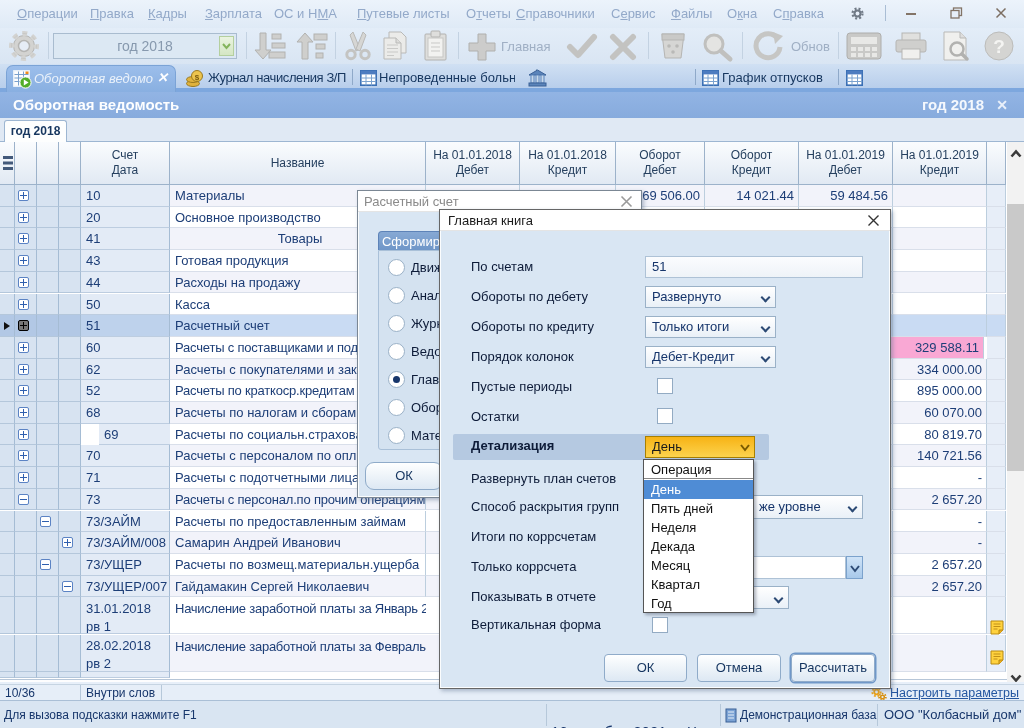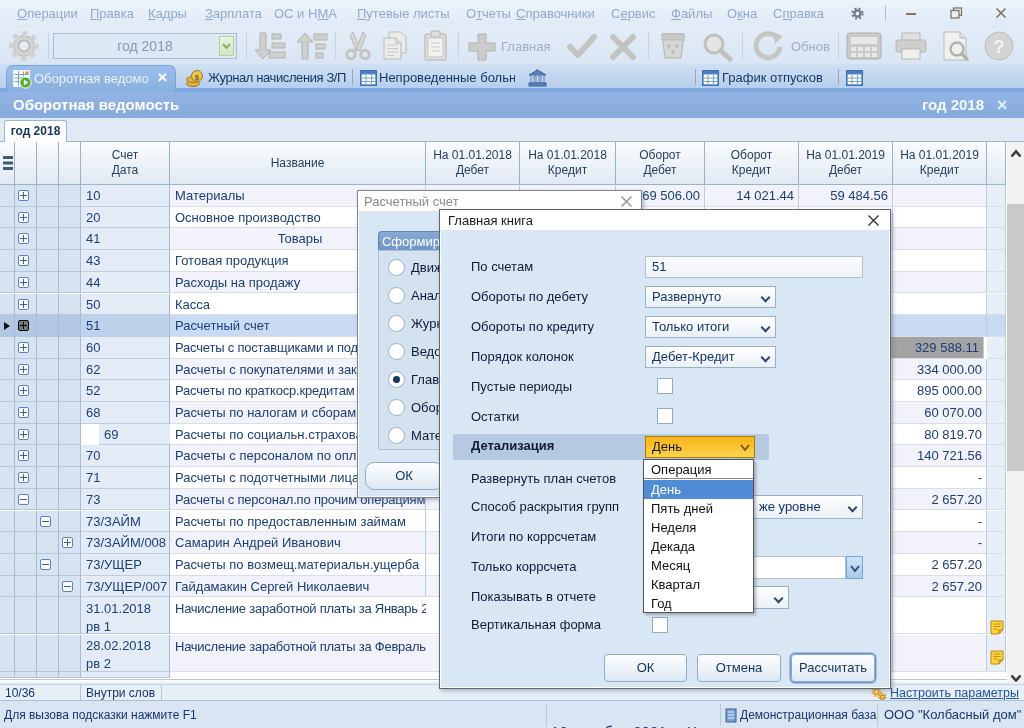--- a/index.html
+++ b/index.html
@@ -10,21 +10,21 @@
 #menubar u{text-decoration-color:#93a9c9;}
 
 #toolbar{position:absolute;left:0;top:28px;width:1024px;height:36px;background:linear-gradient(#e3edf8,#d9e5f3);}
 .tsep{position:absolute;top:4px;width:1px;height:27px;background:#c3d2e2;}
 .tlabel{position:absolute;font-size:13px;color:#9fafc4;}
 
 #tabbar{position:absolute;left:0;top:64px;width:1024px;height:28px;background:linear-gradient(#d0e0f3,#b4cbea);}
 #tabbar .strip{position:absolute;left:0;top:24px;width:1024px;height:4px;background:#7da7de;}
 .tab{position:absolute;top:2px;height:24px;font-size:13px;color:#16365f;white-space:nowrap;}
 .tabsep{position:absolute;top:5px;width:1px;height:16px;background:#8fa9c9;}
-#atab{position:absolute;left:6px;top:1px;width:170px;height:36px;background:linear-gradient(#9cbeeb,#82aadd);border:1px solid #7ba3d6;border-bottom:none;border-radius:7px 7px 0 0;}
+#atab{position:absolute;left:6px;top:1px;width:170px;height:36px;background:linear-gradient(#9cbeeb,#82aadd);border:1px solid #7ba3d6;border-bottom:none;border-radius:7px 7px 0 0;font-style:italic;}
 #atab .t{position:absolute;left:27px;top:5px;font-size:13px;color:#e9f1fa;}
 #atab .x{position:absolute;left:150px;top:4px;font-size:13px;font-weight:bold;color:#fdfeff;}
 
 #titlebar{position:absolute;left:0;top:92px;width:1024px;height:26px;background:linear-gradient(#92b4e4,#87abdd);}
 #titlebar .l{position:absolute;left:13px;top:4px;font-size:15px;font-weight:bold;color:#fdfeff;}
 #titlebar .r{position:absolute;right:40px;top:4px;font-size:15px;font-weight:bold;color:#f4f8fd;}
 #titlebar .x{position:absolute;right:16px;top:5px;font-size:14px;font-weight:bold;color:#e9f0fa;}
 
 #docstrip{position:absolute;left:0;top:118px;width:1024px;height:24px;background:#e0e9f4;border-bottom:1px solid #9db6d2;}
 #doctab{position:absolute;left:4px;top:2px;width:63px;height:22px;background:#fdfefe;border:1px solid #9db6d2;border-bottom:none;border-radius:3px 3px 0 0;font-size:12px;font-weight:bold;color:#16365f;text-align:center;line-height:21px;}
@@ -425,21 +425,21 @@
 <div class="cell lb" style="left:15px;width:22px;background:#d7e3f1"></div>
 <div class="cell lb" style="left:37px;width:22px;background:#d7e3f1"></div>
 <div class="cell lb" style="left:59px;width:22px;background:#d7e3f1"></div>
 <div class="cell sc" style="left:81px;width:89px;background:#e3ebf6;">60</div>
 <div class="cell nm" style="left:170px;width:256px;background:#ffffff;letter-spacing:-0.2px;">Расчеты с поставщиками и подрядчиками</div>
 <div class="cell num" style="left:426px;width:94px;background:#ffffff"></div>
 <div class="cell num" style="left:520px;width:96px;background:#ffffff"></div>
 <div class="cell num" style="left:616px;width:89px;background:#ffffff"></div>
 <div class="cell num" style="left:705px;width:94px;background:#ffffff"></div>
 <div class="cell num" style="left:799px;width:94px;background:#ffffff"></div>
-<div class="cell num" style="left:890px;width:94px;background:#a3a3a3">329 588.11</div>
+<div class="cell num" style="left:890px;width:94px;background:#f9a8d4">329 588.11</div>
 <div class="cell" style="left:987px;width:19px;background:#e7eef8;border-right:1px solid #bccede;border-bottom:1px solid #d9dfea"></div>
 <div class="expbox" style="left:18px">
           <i class="h"></i>
           <i class="v"></i>
         </div>
 </div>
 <div class="row" style="top:216.59999999999997px;height:21.7px">
 <div class="cell lb" style="left:0px;width:15px;background:#d7e3f1"></div>
 <div class="cell lb" style="left:15px;width:22px;background:#d7e3f1"></div>
 <div class="cell lb" style="left:37px;width:22px;background:#d7e3f1"></div>

